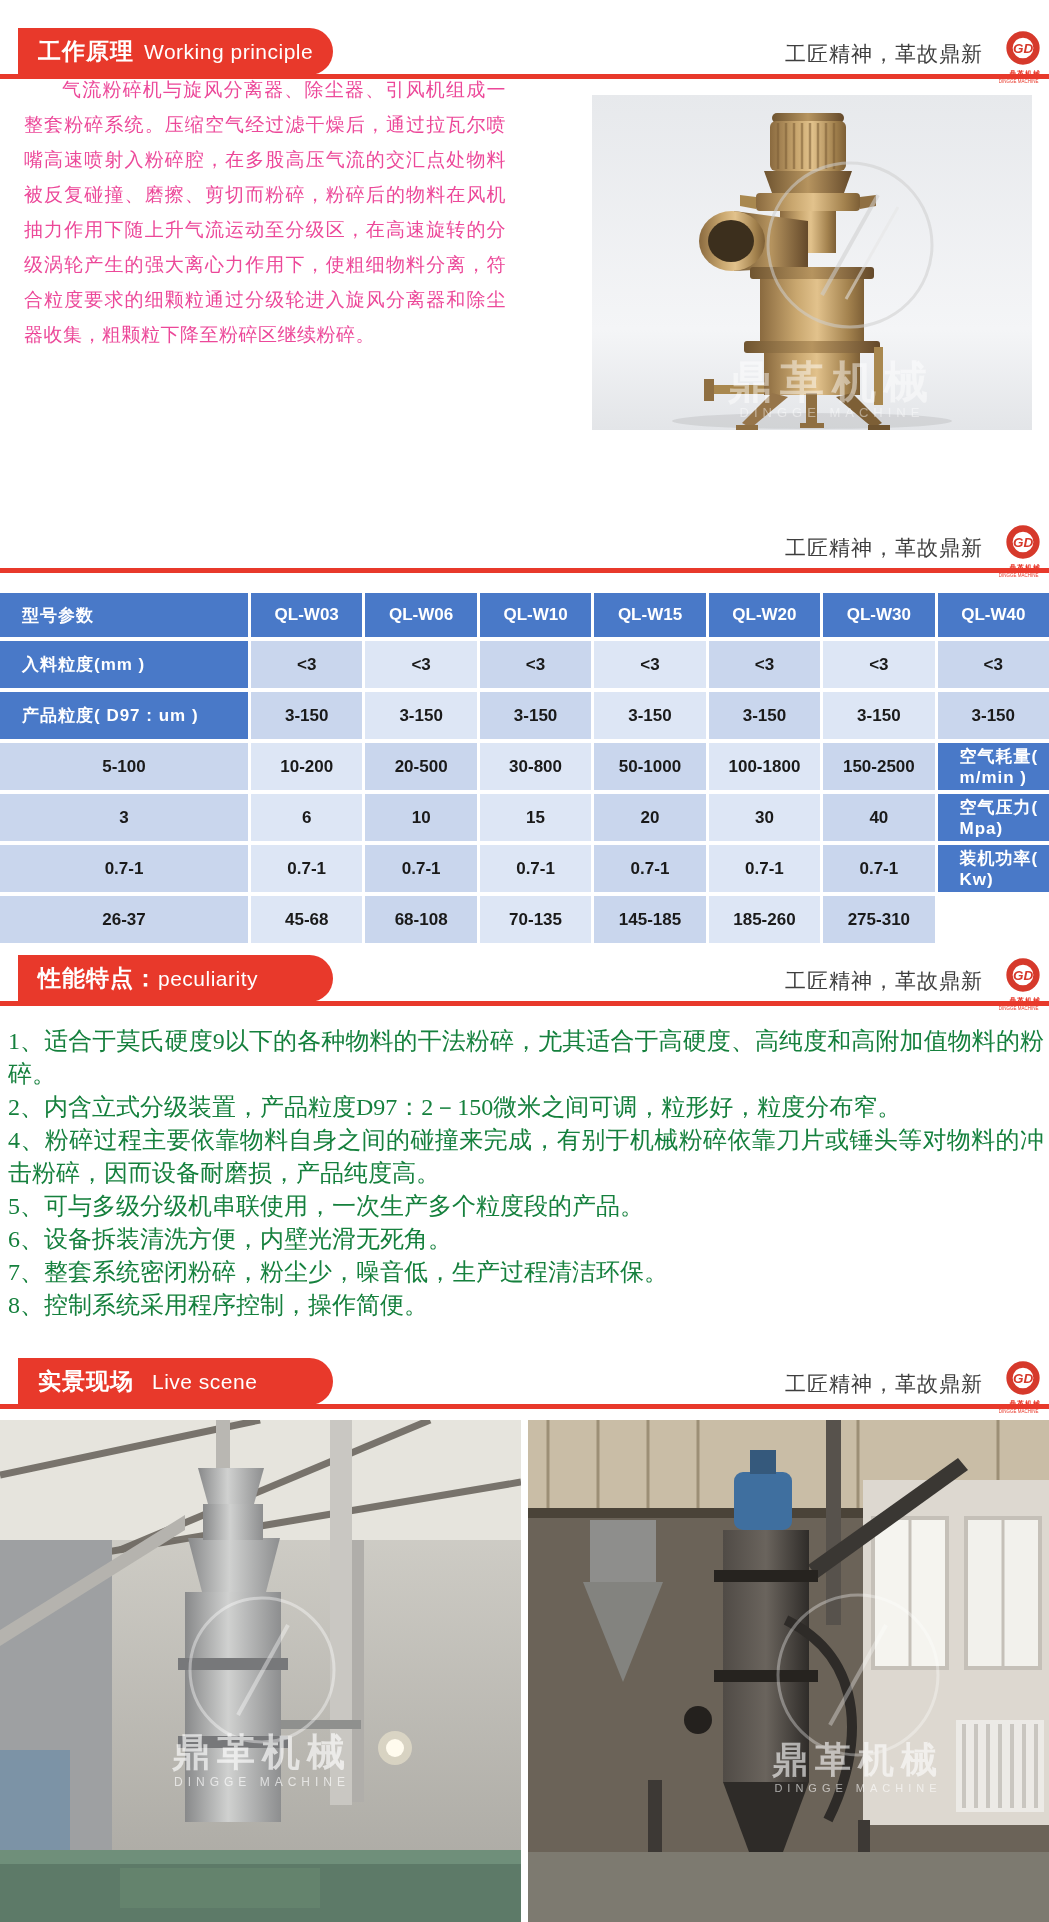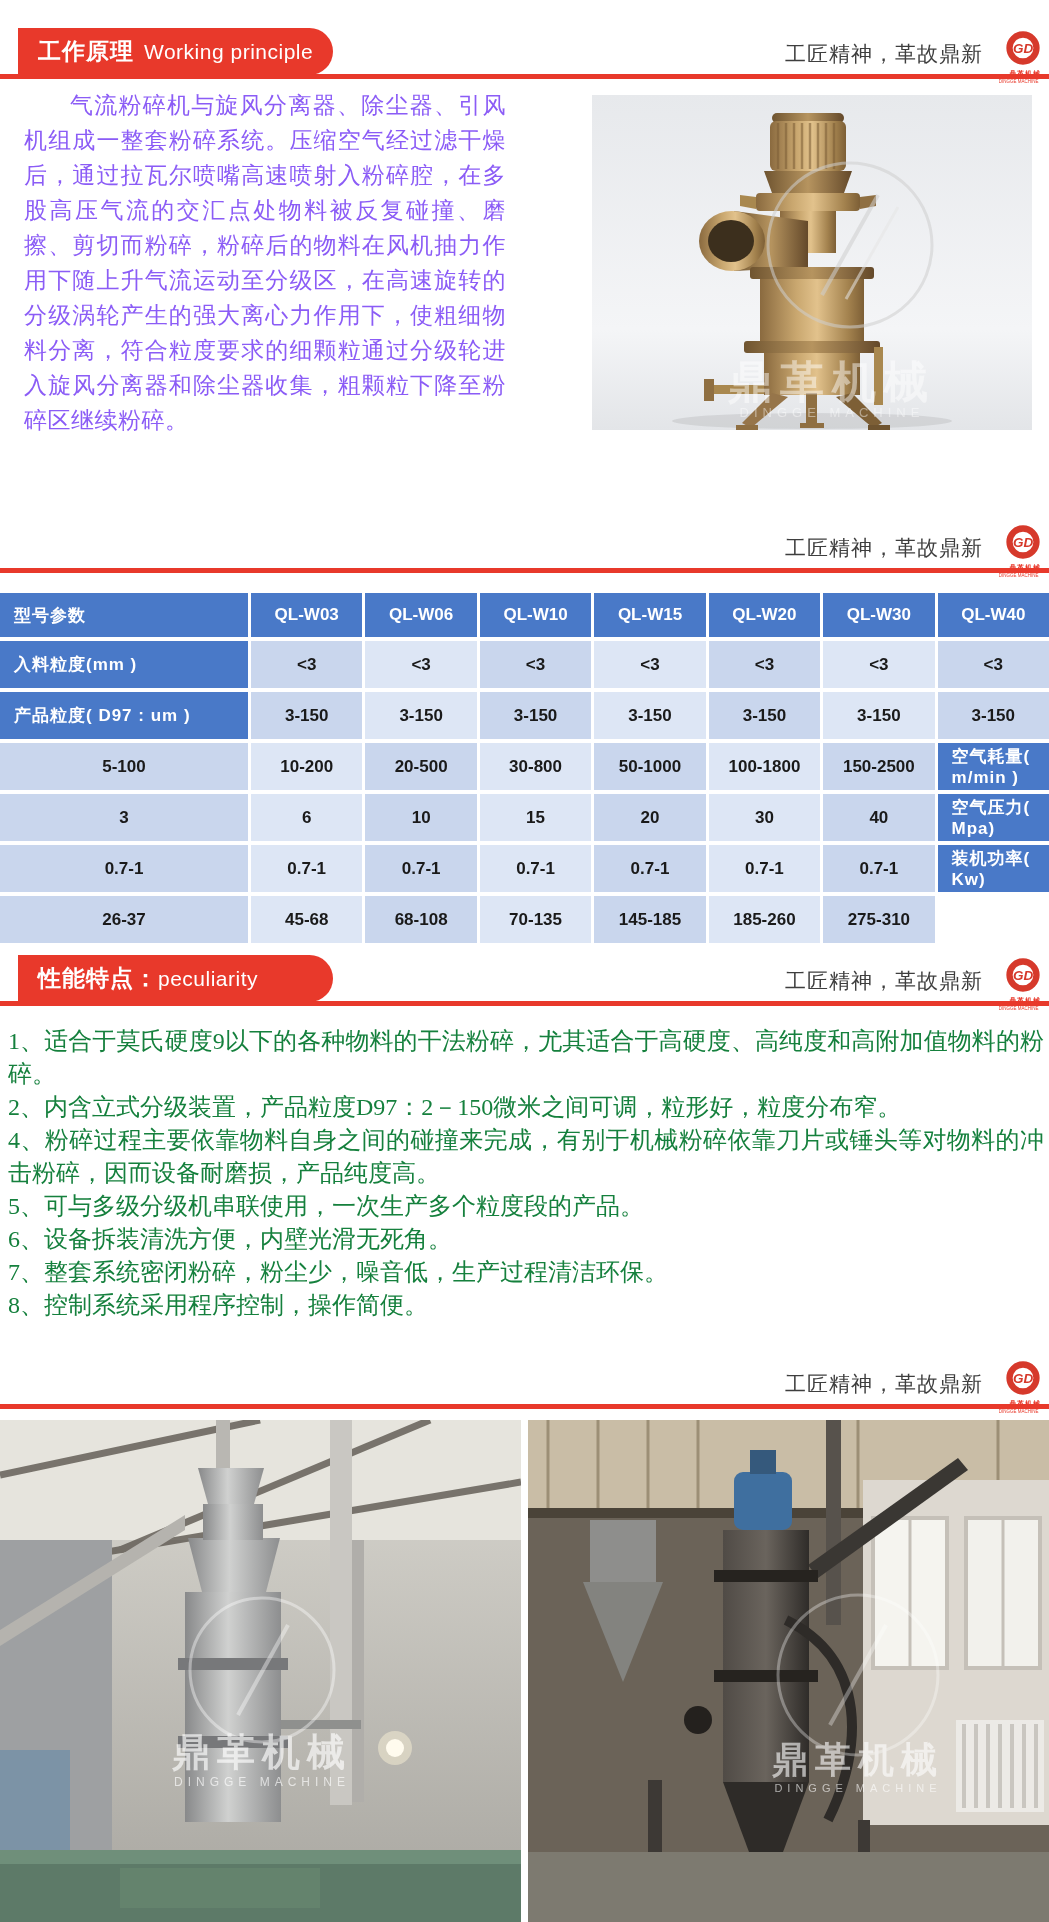--- a/index.html
+++ b/index.html
@@ -31,40 +31,40 @@
   }
   .band .logo { position:absolute; top:2px; right:8px; width:48px; text-align:right; }
   .band .logo .logo-name {
     font-size:7px; color:var(--banner-red,#e8392b); font-weight:bold; line-height:8px; letter-spacing:1px;
   }
   .band .logo .logo-sub {
     font-size:5px; color:var(--banner-red,#e8392b); transform:scale(0.9); line-height:6px;
   }
   
   .principle-text {
-    position:absolute; left:24px; top:88px; width:482px;
+    position:absolute; left:24px; top:72px; width:482px;
     font-family:"Liberation Serif","DejaVu Serif",serif;
-    font-size:23px; line-height:35px; color:#8b5cf6;
+    font-size:19px; line-height:35px; color:#ec4899;
     text-align:justify; text-indent:2em; letter-spacing:0.5px;
   }
   .product-image { position:absolute; left:592px; top:95px; width:440px; height:335px; }
   
   .param-table {
     position:absolute; left:0; top:593px; width:1049px;
     display:grid;
     grid-template-columns:248px repeat(7,1fr);
     grid-template-rows:44px repeat(6,47px);
     column-gap:3px; row-gap:4px;
     background:#ffffff;
   }
   .param-table .cell { display:flex; align-items:center; justify-content:center; font-size:17px; }
   .param-table .head, .param-table .label {
     background:var(--header-blue,#4979c8); color:#ffffff; font-weight:bold;
   }
-  .param-table .corner, .param-table .label { justify-content:flex-start; padding-left:14px; letter-spacing:1px; }
+  .param-table .corner, .param-table .label { justify-content:flex-start; padding-left:22px; letter-spacing:1px; }
   .param-table .value { color:#1a1a1a; font-weight:600; }
   .param-table .value.dark  { background:var(--cell-dark,#c9d6ed); }
   .param-table .value.light { background:var(--cell-light,#dde6f5); }
   
   .feature-list {
     position:absolute; left:8px; top:1025px; width:1036px;
     font-family:"Liberation Serif","DejaVu Serif",serif;
     font-size:24px; line-height:33px; color:#15803d; text-align:justify;
   }
   
@@ -256,20 +256,24 @@
       <div class="feature-item">2、内含立式分级装置，产品粒度D97：2－150微米之间可调，粒形好，粒度分布窄。</div>
       <div class="feature-item">4、粉碎过程主要依靠物料自身之间的碰撞来完成，有别于机械粉碎依靠刀片或锤头等对物料的冲击粉碎，因而设备耐磨损，产品纯度高。</div>
       <div class="feature-item">5、可与多级分级机串联使用，一次生产多个粒度段的产品。</div>
       <div class="feature-item">6、设备拆装清洗方便，内壁光滑无死角。</div>
       <div class="feature-item">7、整套系统密闭粉碎，粉尘少，噪音低，生产过程清洁环保。</div>
       <div class="feature-item">8、控制系统采用程序控制，操作简便。</div>
     </div>
 
   <div class="band" style="top:1358px">
     <div class="rule"></div>
+    <div class="pill">
+      <span class="t-zh">实景现场</span>
+      <span class="t-en" style="margin-left:18px">Live scene</span>
+    </div>
     <div class="slogan">工匠精神，革故鼎新</div>
     <div class="logo">
       <svg width="36" height="36" viewBox="0 0 40 40">
         <circle cx="20" cy="20" r="15" fill="none" stroke="#d6392b" stroke-width="7"></circle>
         <text x="20" y="26" text-anchor="middle" font-size="15" font-style="italic" font-weight="bold" fill="#d6392b">GD</text>
       </svg>
       <div class="logo-name">鼎革机械</div>
       <div class="logo-sub">DINGGE MACHINE</div>
     </div>
   </div>

